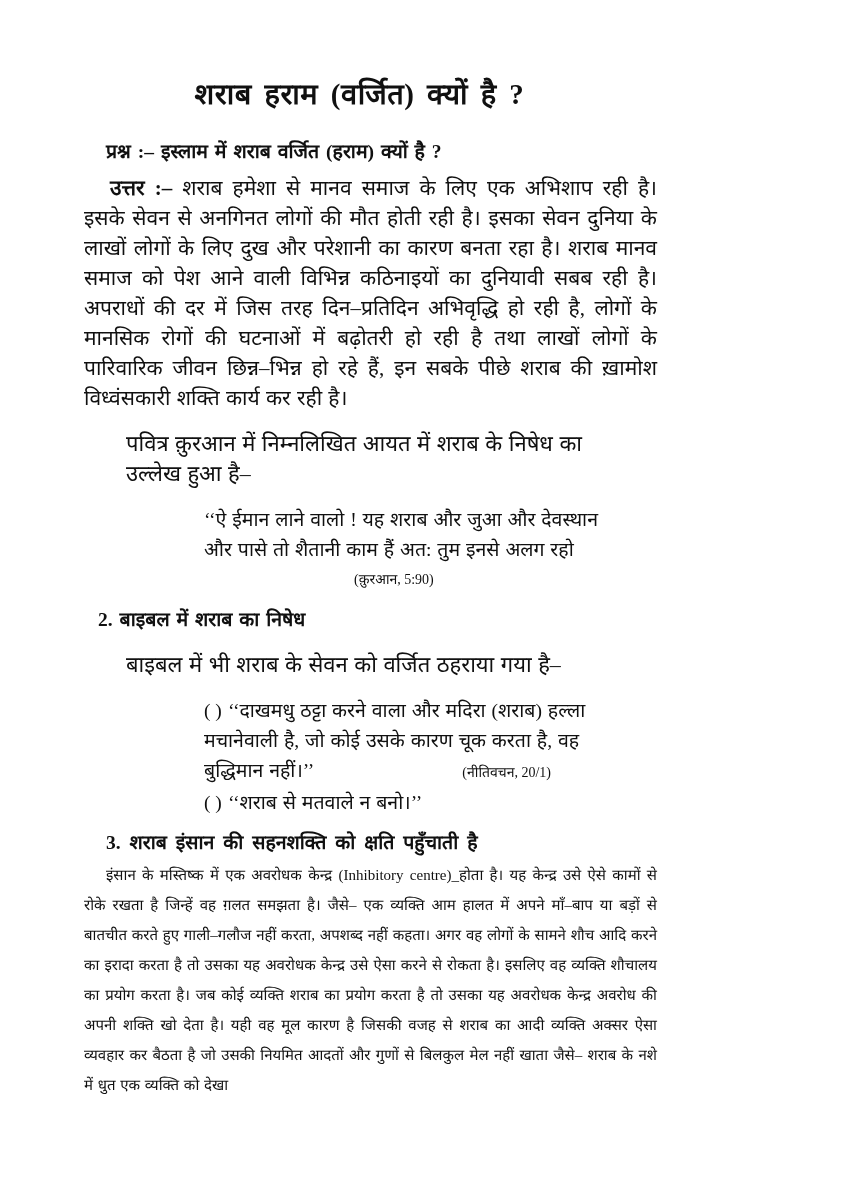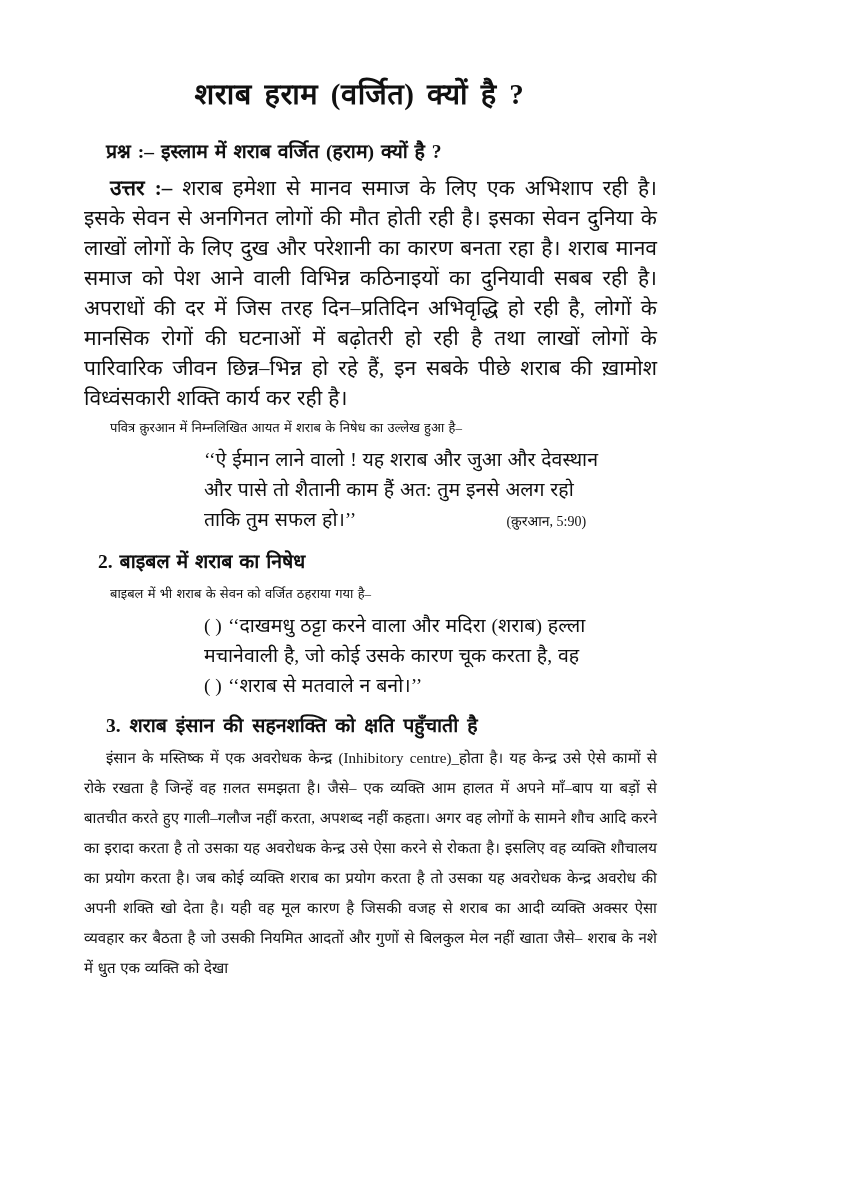--- a/index.html
+++ b/index.html
@@ -75,23 +75,23 @@
     margin: 11px 0 3px 0;
     padding-left: 14px;
     word-spacing: 2px;
   }
   .sec-head.wide {
     padding-left: 22px;
     word-spacing: 4px;
   }
 
   .intro-line {
-    font-size: 13px;
+    font-size: 22px;
     line-height: 30px;
-    margin: 0;
+    margin: 16px;
     padding-left: 26px;
     word-spacing: 1px;
   }
 
   
   .quote-block {
     margin: 2px 0 0 0;
     padding-left: 120px;
     font-size: 19.5px;
     line-height: 30px;
@@ -153,34 +153,37 @@
 
     <p class="intro-line">पवित्र क़ुरआन में निम्नलिखित आयत में शराब के निषेध का उल्लेख हुआ है–</p>
     <div class="quote-block">
       <div class="quote-line">
         <span class="qtext">‘‘ऐ ईमान लाने वालो ! यह शराब और जुआ और देवस्थान</span>
       </div>
       <div class="quote-line">
         <span class="qtext">और पासे तो शैतानी काम हैं अत: तुम इनसे अलग रहो</span>
       </div>
       <div class="quote-line">
-        <span class="qtext">ताकि तुम सफल हो।’’</span>
         <span class="cite cite-pad-a">(क़ुरआन, 5:90)</span>
       </div>
     </div>
 
     <h2 class="sec-head">2. बाइबल में शराब का निषेध</h2>
     <p class="intro-line">बाइबल में भी शराब के सेवन को वर्जित ठहराया गया है–</p>
     <div class="quote-block">
       <div class="quote-line">
         <span class="marker">( )</span>
         <span class="qtext">‘‘दाखमधु ठट्टा करने वाला और मदिरा (शराब) हल्ला</span>
       </div>
       <div class="quote-line">
         <span class="qtext">मचानेवाली है, जो कोई उसके कारण चूक करता है, वह</span>
+      </div>
+      <div class="quote-line">
+        <span class="qtext">बुद्धिमान नहीं।’’</span>
+        <span class="cite cite-pad-b">(नीतिवचन, 20/1)</span>
       </div>
       <div class="quote-line">
         <span class="marker">( )</span>
         <span class="qtext">‘‘शराब से मतवाले न बनो।’’</span>
       </div>
     </div>
 
     <h2 class="sec-head wide">3. शराब इंसान की सहनशक्ति को क्षति पहुँचाती है</h2>
     <p class="tail-para">
       <span>इंसान के मस्तिष्क में एक अवरोधक केन्द्र </span><span class="roman">(Inhibitory centre)</span><span>_होता है। यह केन्द्र उसे ऐसे कामों से रोके रखता है जिन्हें वह ग़लत समझता है। जैसे– एक व्यक्ति आम हालत में अपने माँ–बाप या बड़ों से बातचीत करते हुए गाली–गलौज नहीं करता, अपशब्द नहीं कहता। अगर वह लोगों के सामने शौच आदि करने का इरादा करता है तो उसका यह अवरोधक केन्द्र उसे ऐसा करने से रोकता है। इसलिए वह व्यक्ति शौचालय का प्रयोग करता है। जब कोई व्यक्ति शराब का प्रयोग करता है तो उसका यह अवरोधक केन्द्र अवरोध की अपनी शक्ति खो देता है। यही वह मूल कारण है जिसकी वजह से शराब का आदी व्यक्ति अक्सर ऐसा व्यवहार कर बैठता है जो उसकी नियमित आदतों और गुणों से बिलकुल मेल नहीं खाता जैसे– शराब के नशे में धुत एक व्यक्ति को देखा</span>

